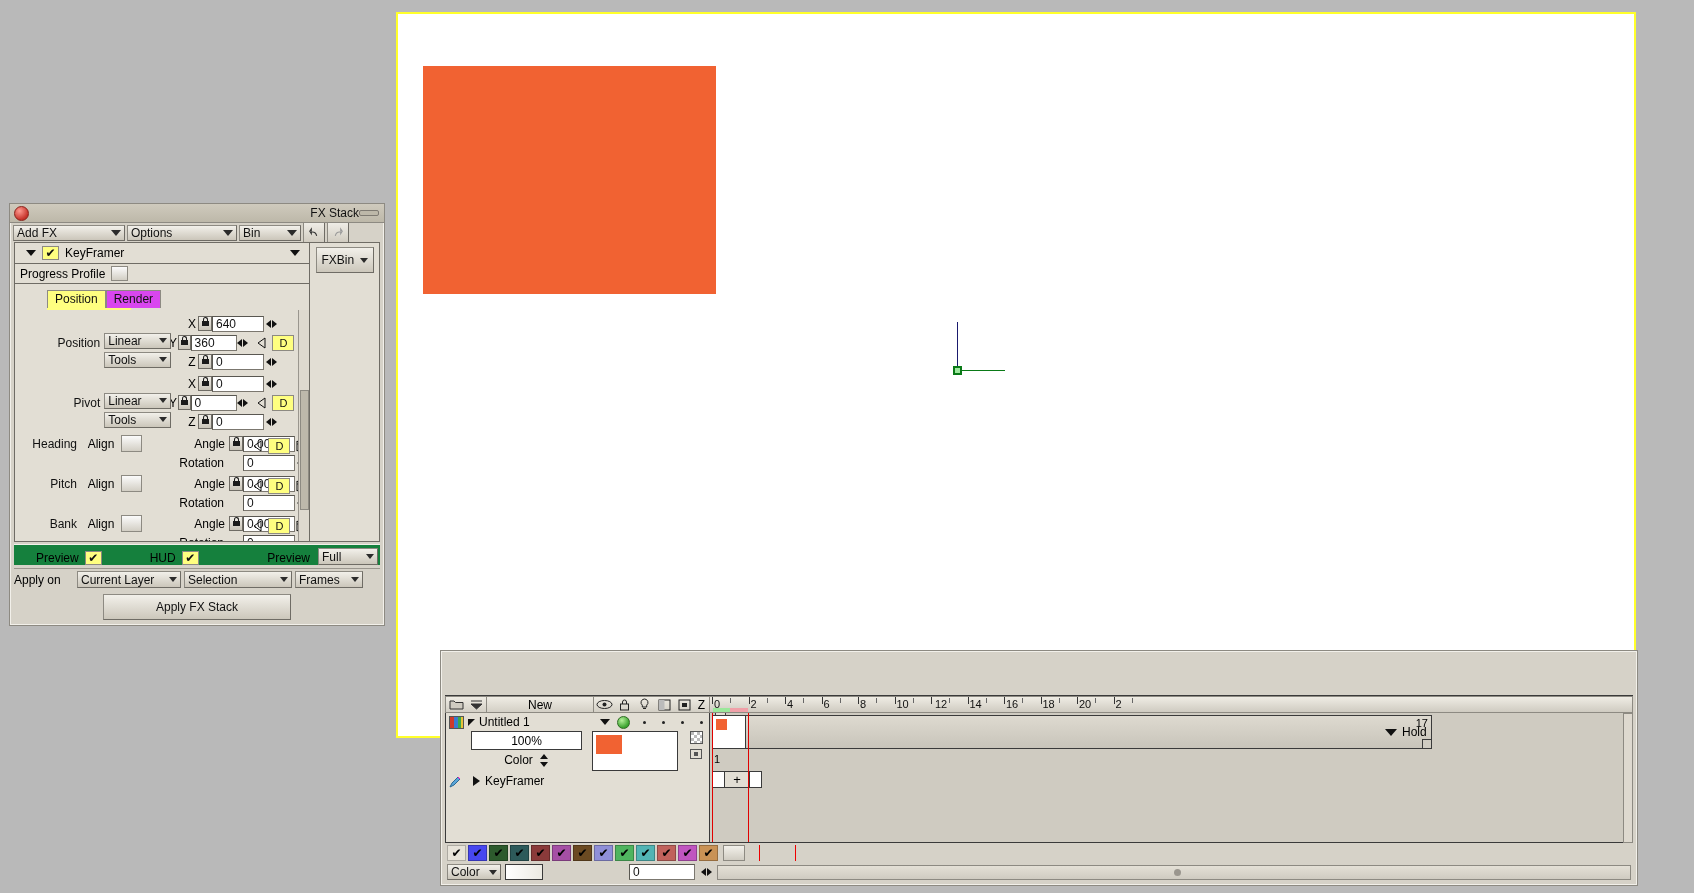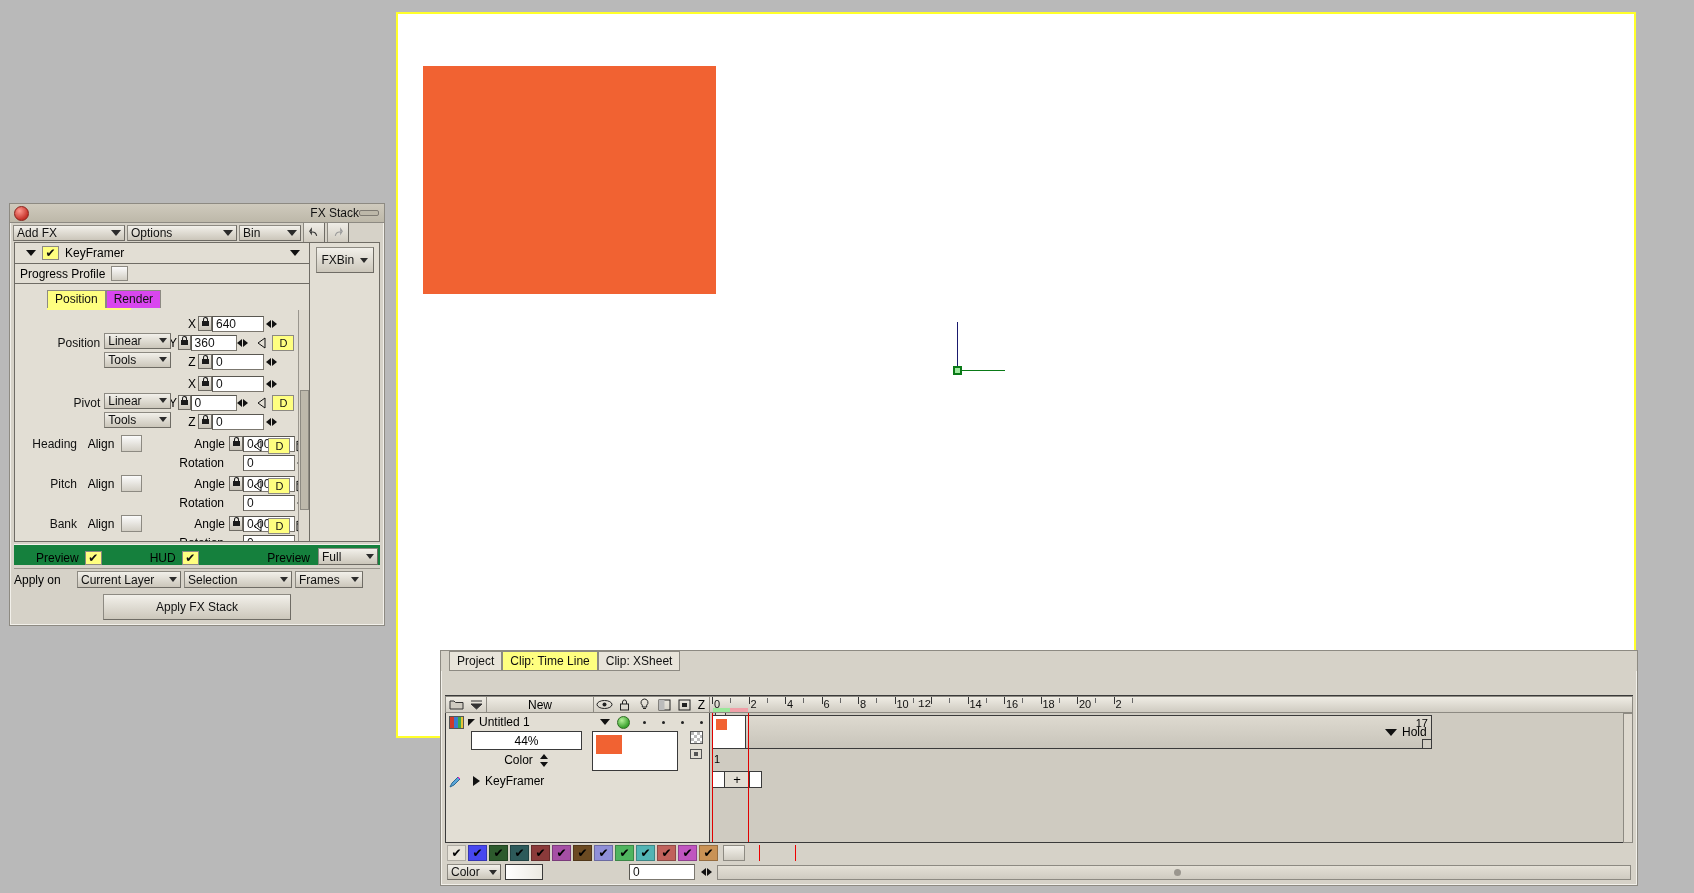--- a/index.html
+++ b/index.html
@@ -541,25 +541,20 @@
       <span class="caret sm"></span>
     </span>
   </div>
 
   <div class="btn" id="fx-applybtn">Apply FX Stack</div>
 </div>
 
 <div id="tlwin" class="win">
 
 
-  <div id="tl-tabs">
-    <div class="tl-tab">Project</div>
-    <div class="tl-tab on">Clip: Time Line</div>
-    <div class="tl-tab">Clip: XSheet</div>
-  </div>
 
   <div id="tl-main">
     <div id="tl-rowtop">
 
       <div id="layercol">
         <div id="layer-hdr">
           <div class="ic">
             <svg width="15" height="12" viewBox="0 0 15 12">
                 <path d="M1 2 h4 l1.5 1.5 H14 V10 H1 Z" fill="#cfcbc1" stroke="#333" stroke-width="1"></path>
               </svg>
@@ -612,21 +607,21 @@
             <span class="caret" style="border-top-color:#111"></span>
             <span class="green-dot" style="margin-left:3px"></span>
             <span class="dot" style="margin-left:9px"></span>
             <span class="dot" style="margin-left:12px"></span>
             <span class="dot" style="margin-left:12px"></span>
             <span class="dot" style="margin-left:12px;margin-right:3px"></span>
           </div>
 
           <div style="display:flex;gap:10px;padding:2px 5px 0 25px">
             <div style="flex:1">
-              <div class="opacity-field">44%</div>
+              <div class="opacity-field">100%</div>
               <div style="display:flex;align-items:center;justify-content:center;gap:6px;margin-top:3px">
                 <span>Color</span>
                 <svg width="10" height="13" viewBox="0 0 10 13">
                     <path d="M5 0 L9 5 H1 Z M5 13 L9 8 H1 Z" fill="#111"></path>
                   </svg>
               </div>
             </div>
             <div style="width:86px">
               <div class="colbox" style="height:38px">
                 <div class="colswatch"></div>
@@ -679,21 +674,21 @@
             <div class="tick" style="left: 367px;"></div>
             <div class="tick minor" style="left: 385.25px;"></div>
             <div class="tick" style="left: 403.5px;"></div>
             <div class="tick minor" style="left: 421.75px;"></div>
             <div class="tnum" style="left: 4px;">0</div>
             <div class="tnum" style="left: 40.5px;">2</div>
             <div class="tnum" style="left: 77px;">4</div>
             <div class="tnum" style="left: 113.5px;">6</div>
             <div class="tnum" style="left: 150px;">8</div>
             <div class="tnum" style="left: 186.5px;">10</div>
-            <div class="tnum" style="left: 208px; font-family: Liberation Mono, monospace;">12</div>
+            <div class="tnum" style="left: 225px;">12</div>
             <div class="tnum" style="left: 259.5px;">14</div>
             <div class="tnum" style="left: 296px;">16</div>
             <div class="tnum" style="left: 332.5px;">18</div>
             <div class="tnum" style="left: 369px;">20</div>
             <div class="tnum" style="left: 405.5px;">2</div>
             <div style="position: absolute; left: 3px; bottom: 0px; width: 17px; height: 4px; background: rgb(154, 232, 154);"></div>
             <div style="position: absolute; left: 20px; bottom: 0px; width: 18px; height: 4px; background: rgb(240, 160, 168);"></div>
             <div style="position: absolute; left: 2px; top: 0px; width: 37px; height: 12px; background: rgb(255, 255, 255); z-index: -1;"></div>
           </div>
         <div id="trackarea">

